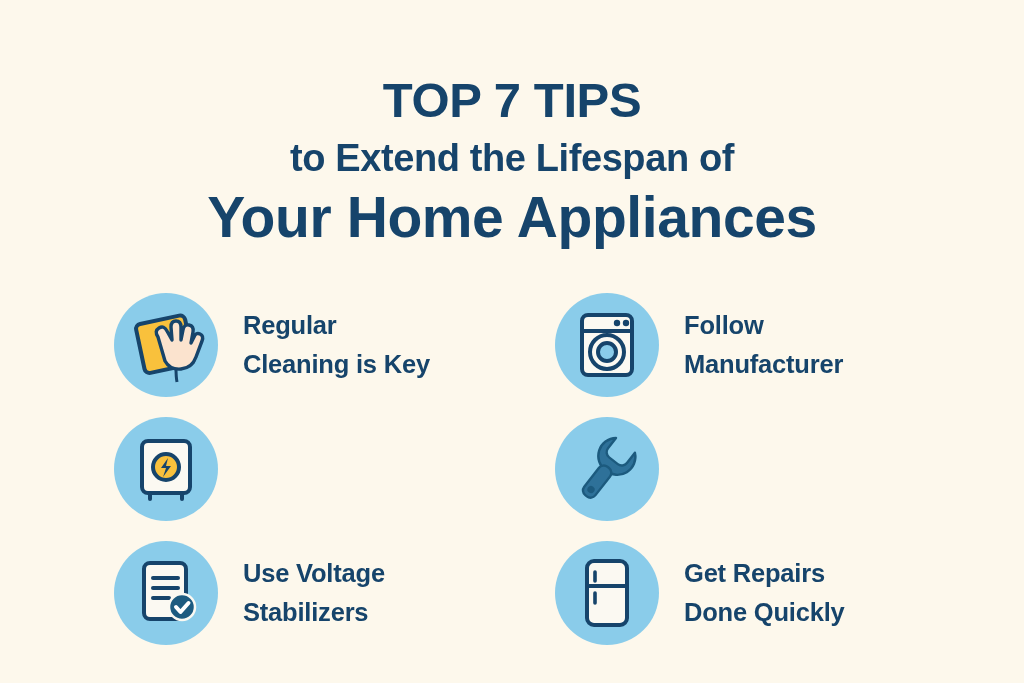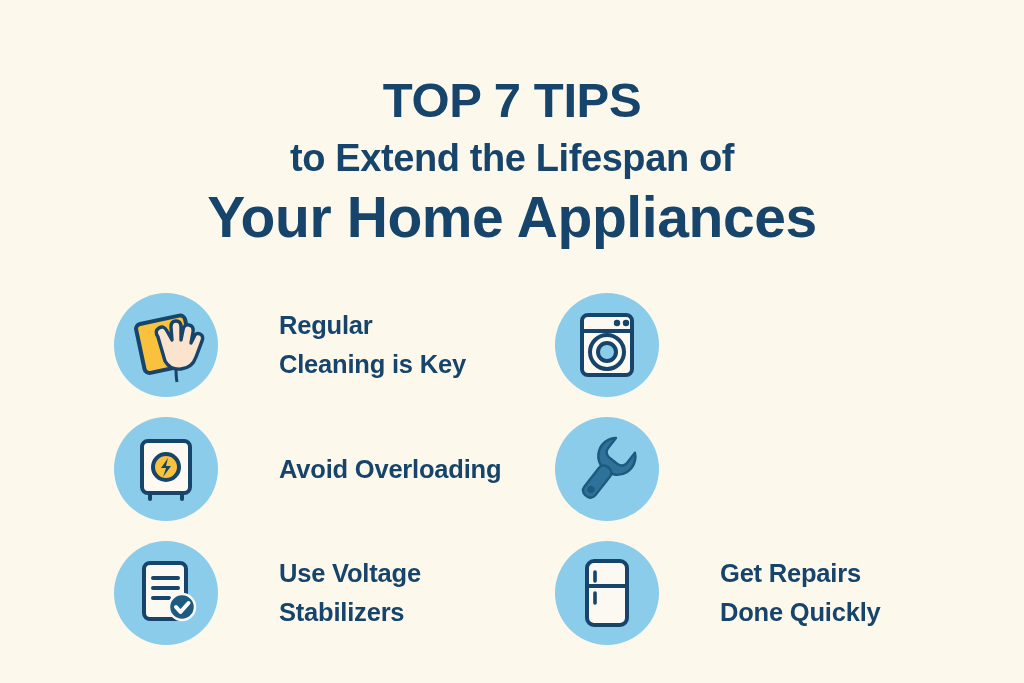--- a/index.html
+++ b/index.html
@@ -61,21 +61,20 @@
   .tip-col-left  { left: 114px; }
   .tip-col-right { left: 555px; }
   .tip-r0 { top: 0px; }
   .tip-r1 { top: 124px; }
   .tip-r2 { top: 248px; }
 
   .tip-item {
     display: flex;
     align-items: center;
     height: 104px;
-    gap: 36px;
   }
   .icon-circle {
     width: 104px;
     height: 104px;
     border-radius: 50%;
     background: #8ACCEA;
     flex: 0 0 104px;
     display: flex;
     align-items: center;
     justify-content: center;
@@ -124,35 +123,36 @@
         <div class="icon-circle">
           <svg width="104" height="104" viewBox="0 0 104 104">
             <rect x="27" y="22" width="50" height="60" rx="6" fill="#FBF9F2" stroke="#16446B" stroke-width="4"></rect>
             <line x1="27" y1="38" x2="77" y2="38" stroke="#16446B" stroke-width="4"></line>
             <circle cx="62" cy="30" r="3.2" fill="#16446B"></circle>
             <circle cx="71" cy="30" r="3.2" fill="#16446B"></circle>
             <circle cx="52" cy="59" r="17" fill="none" stroke="#16446B" stroke-width="4"></circle>
             <circle cx="52" cy="59" r="9" fill="#8ACCEA" stroke="#16446B" stroke-width="4"></circle>
           </svg>
         </div>
+        <div class="tip-label">Follow
+Manufacturer</div>
       </div>
     </div>
 
     <div class="tip-row tip-col-left tip-r1">
       <div class="tip-item">
         <div class="icon-circle">
           <svg width="104" height="104" viewBox="0 0 104 104">
             <rect x="28" y="24" width="48" height="52" rx="6" fill="#FBF9F2" stroke="#16446B" stroke-width="4"></rect>
             <line x1="36" y1="76" x2="36" y2="82" stroke="#16446B" stroke-width="4" stroke-linecap="round"></line>
             <line x1="68" y1="76" x2="68" y2="82" stroke="#16446B" stroke-width="4" stroke-linecap="round"></line>
             <circle cx="52" cy="50" r="13" fill="#F9C13C" stroke="#16446B" stroke-width="4"></circle>
             <path d="M54 41 l-7 10 h5 l-3 9 l8 -11 h-5 z" fill="#16446B"></path>
           </svg>
         </div>
-        <div class="tip-label">Avoid Overloading</div>
       </div>
     </div>
 
     <div class="tip-row tip-col-right tip-r1">
       <div class="tip-item">
         <div class="icon-circle">
           <svg width="104" height="104" viewBox="0 0 104 104">
             <g transform="translate(52,52) rotate(38) translate(-52,-52)">
               <path d="M52 18 a19 19 0 1 0 0 38 a19 19 0 1 0 0 -38 z" fill="none"></path>
               <path d="M40 22 a18 18 0 0 0 12 32 a18 18 0 0 0 12 -32 l0 13 a6.5 6.5 0 0 1 -6.5 6.5 l-11 0 a6.5 6.5 0 0 1 -6.5 -6.5 z" fill="#2E7199" stroke="#1C5A7E" stroke-width="2.4" stroke-linejoin="round"></path>

